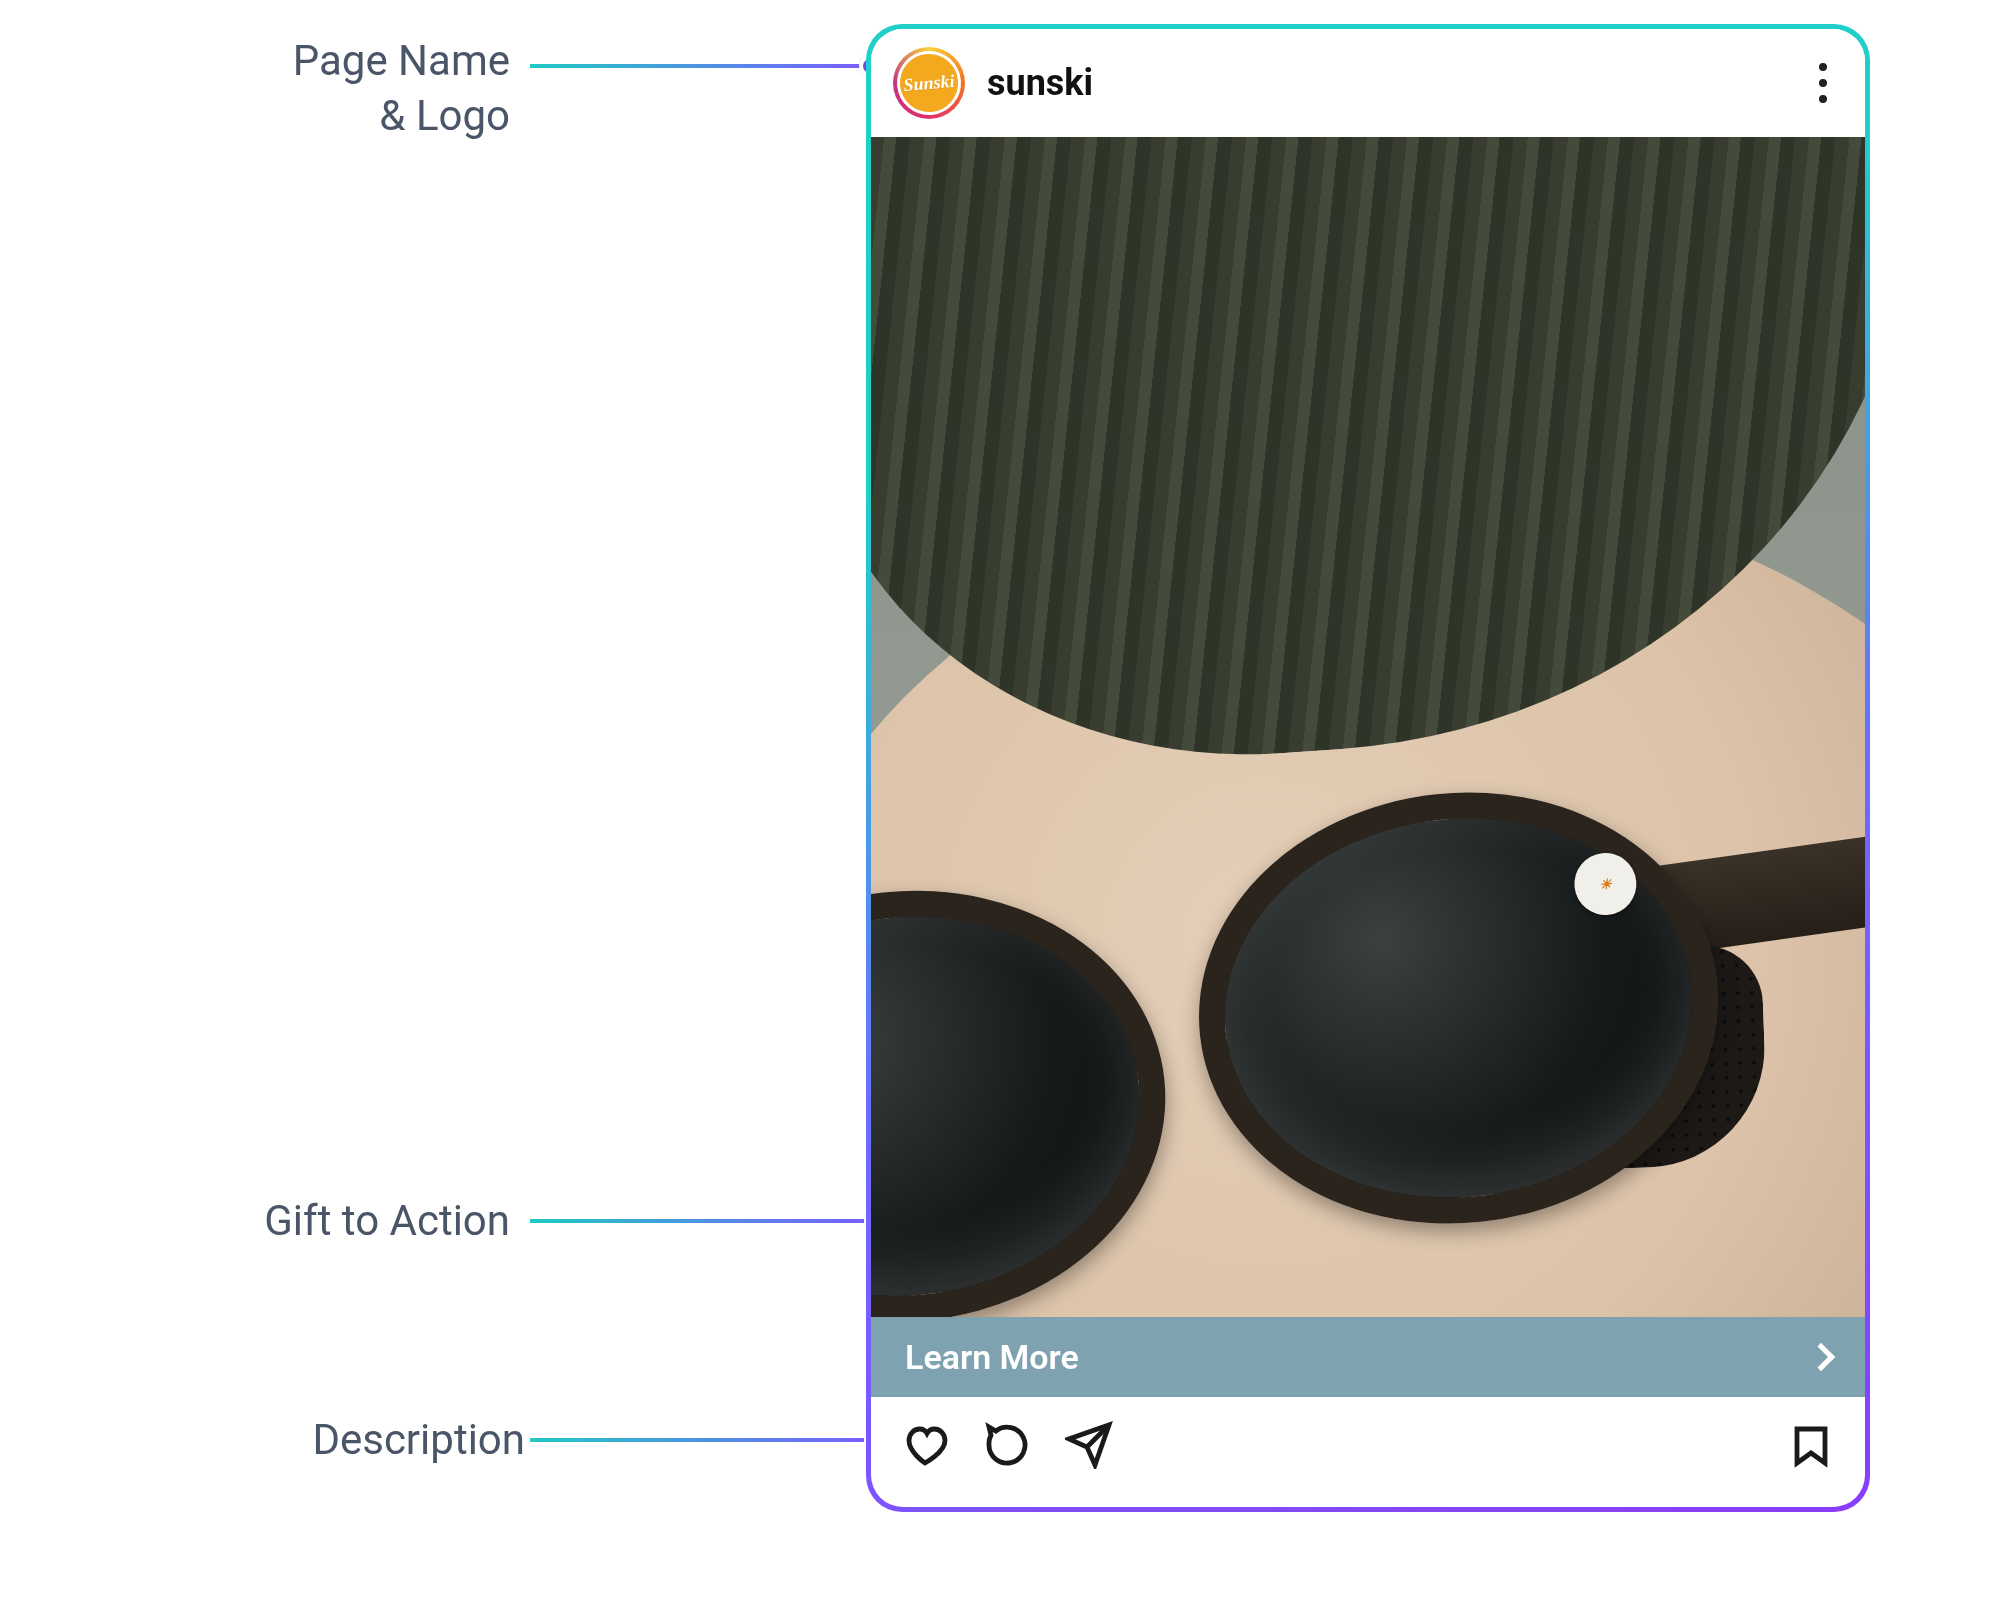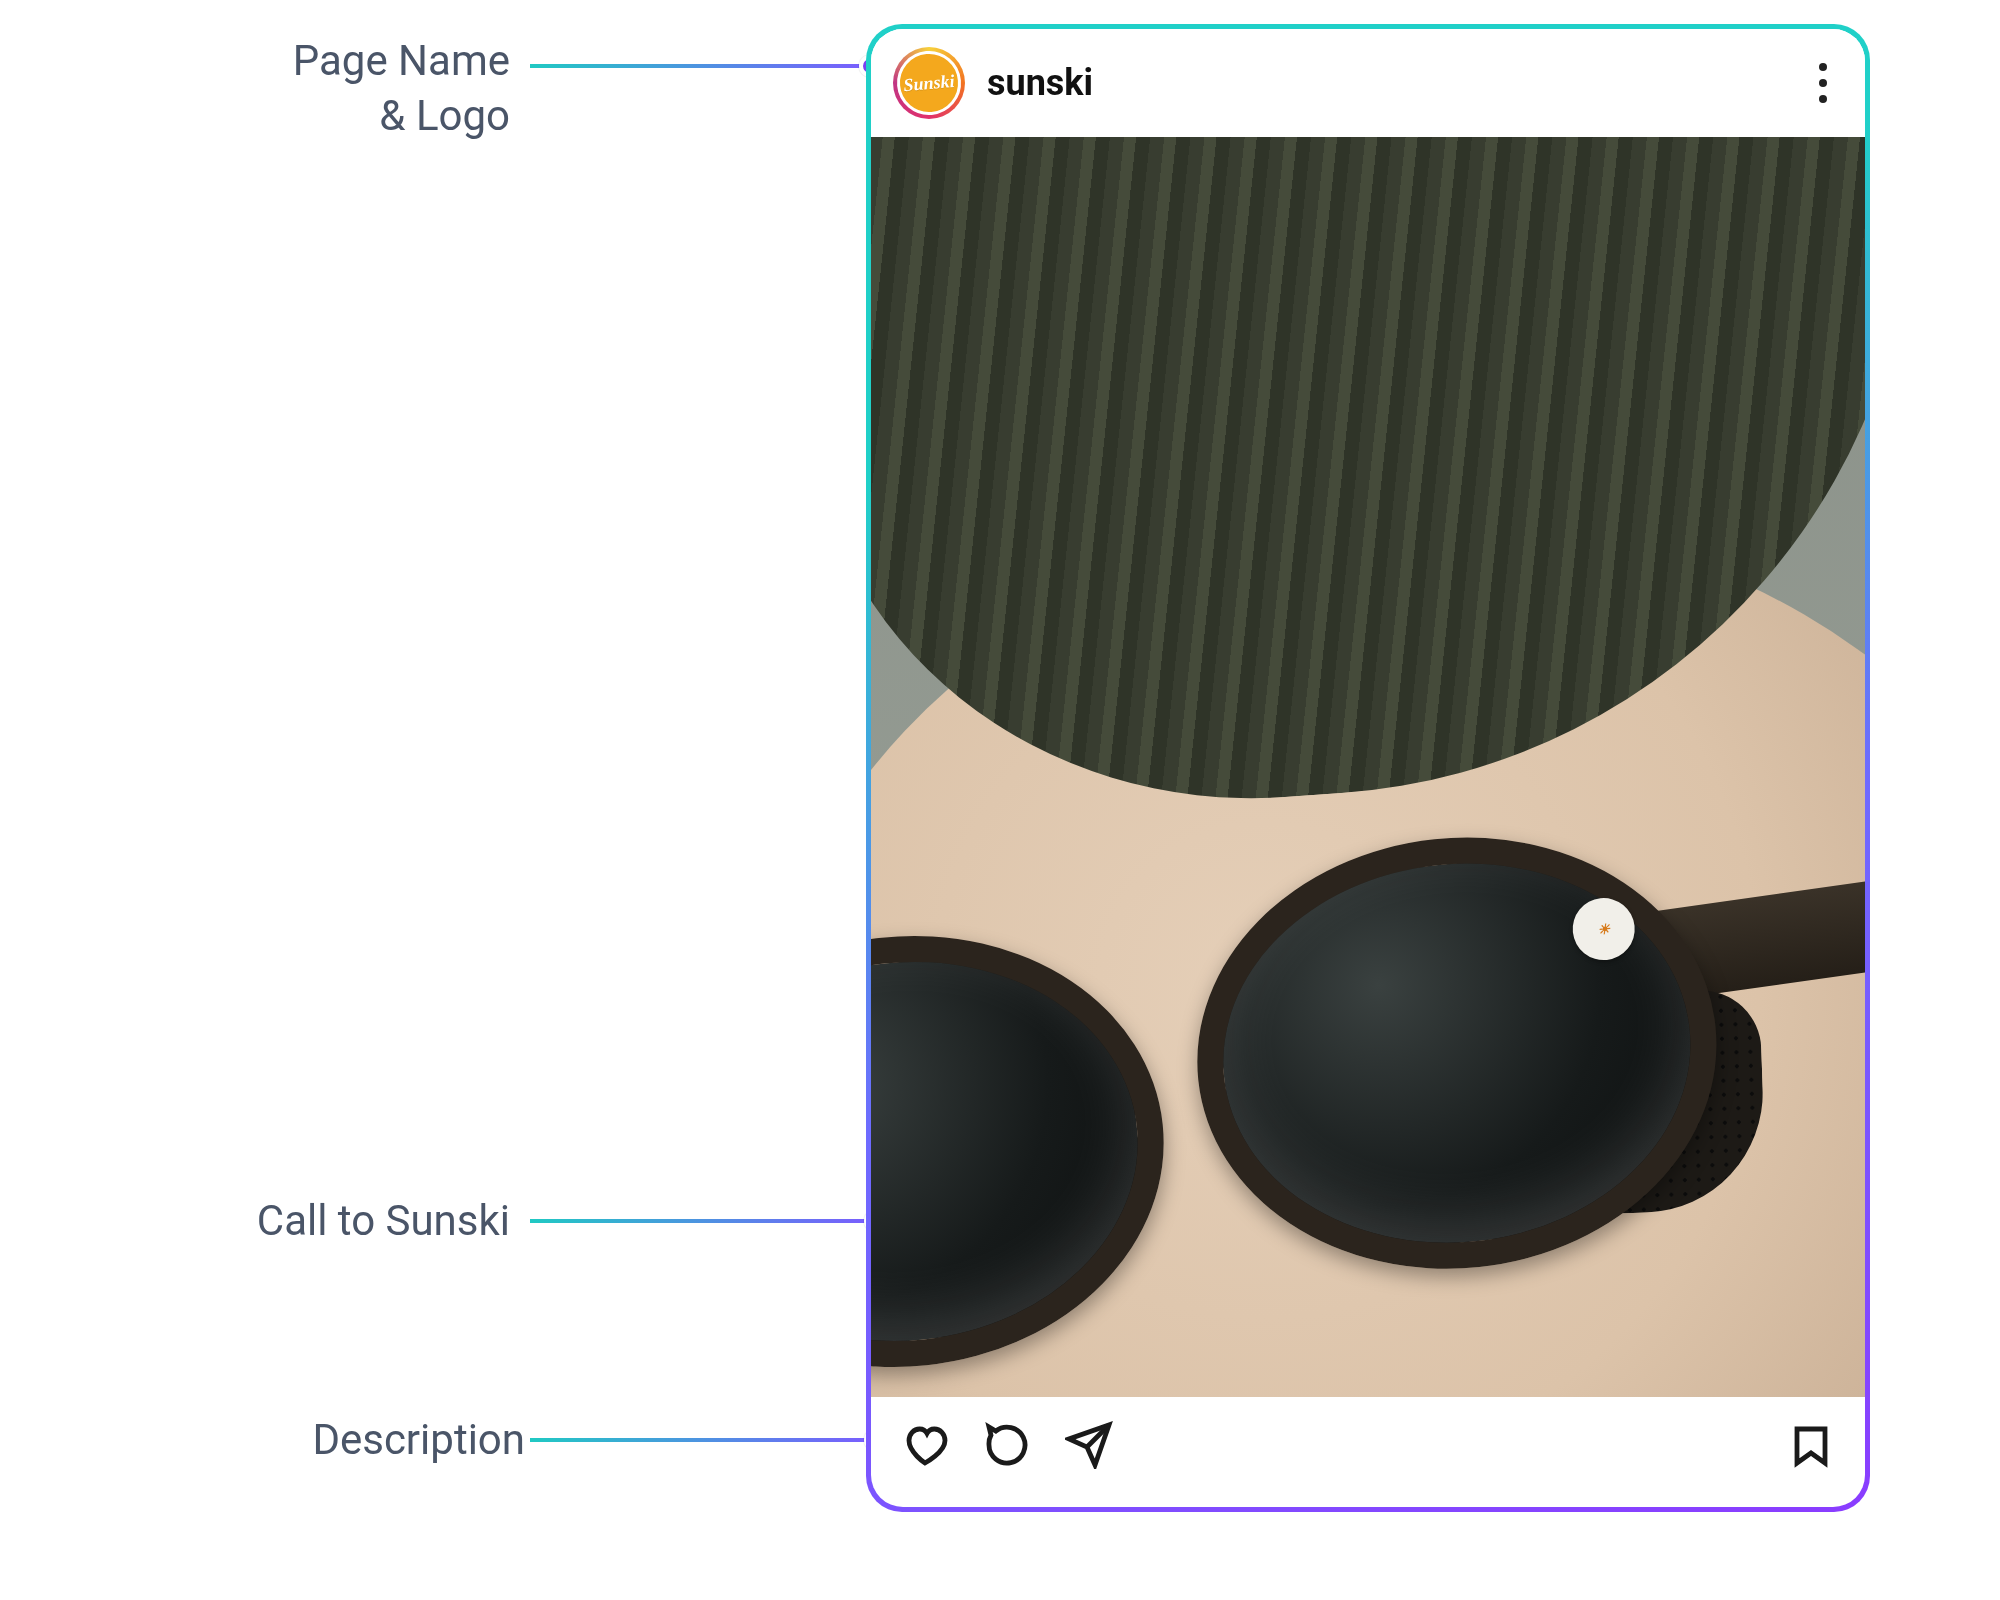--- a/index.html
+++ b/index.html
@@ -213,21 +213,21 @@
   .caption .author { font-weight: 700; }
 </style>
 </head>
 <body>
 
 <div class="annotation ann-page-name">
   <span>Page Name</span><br>
   <span>&amp; Logo</span>
 </div>
 <div class="annotation ann-cta">
-  <span>Call to Sunski</span>
+  <span>Gift to Action</span>
 </div>
 <div class="annotation ann-desc">
   <span>Description</span>
 </div>
 
 <div class="connector conn1"></div>
 <div class="dot dot1"></div>
 <div class="connector conn2"></div>
 <div class="dot dot2"></div>
 <div class="connector conn3"></div>
@@ -257,20 +257,24 @@
       <div class="beanie"></div>
       <div class="glasses">
         <div class="temple"></div>
         <div class="sideshield"></div>
         <div class="lens l1"></div>
         <div class="lens l2"></div>
         <div class="logo-badge">☀</div>
       </div>
     </div>
 
+    <div class="cta-bar">
+      <span>Learn More</span>
+      <span class="chev"></span>
+    </div>
 
     <div class="actions">
       <div class="icon">
         <svg viewBox="0 0 24 24">
             <path d="M12 21s-8-5.3-8-11.2C4 6.5 6.4 4 9.3 4c1.7 0 3 .9 3.7 2.2C13.7 4.9 15 4 16.7 4 19.6 4 22 6.5 22 9.8 22 15.7 12 21 12 21z"></path>
           </svg>
       </div>
       <div class="icon">
         <svg viewBox="0 0 24 24">
             <path d="M21 12a9 9 0 1 1-3.4-7L21 3l-1 4.1A9 9 0 0 1 21 12z" transform="scale(-1,1) translate(-24,0)"></path>

